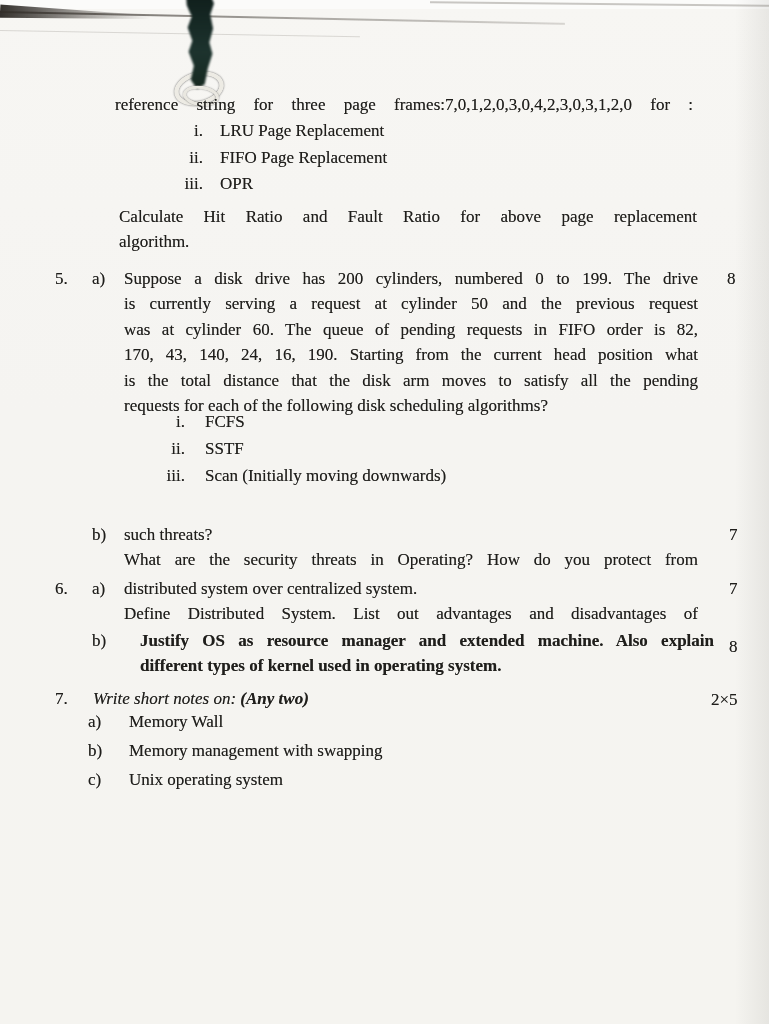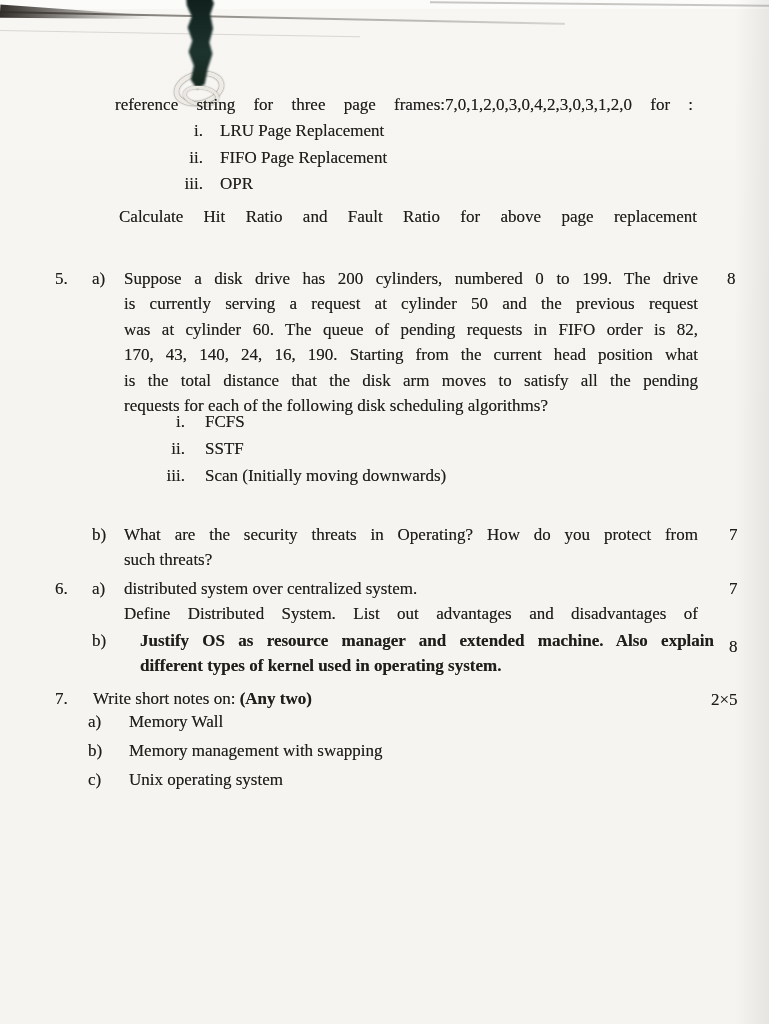--- a/index.html
+++ b/index.html
@@ -87,20 +87,21 @@
       <span class="rlabel">FIFO Page Replacement</span>
     </div>
     <div class="rrow">
       <span class="rnum">iii.</span>
       <span class="rlabel">OPR</span>
     </div>
   </div>
 
   <div class="abs txt" style="left:119px; top:204px; width:578px;">
     <div class="line just">Calculate Hit Ratio and Fault Ratio for above page replacement</div>
+    <div class="line">algorithm.</div>
   </div>
 
   <div class="abs txt line" style="left:55px; top:266px;">5.</div>
   <div class="abs txt line" style="left:92px; top:266px;">a)</div>
   <div class="abs txt line" style="left:727px; top:266px;">8</div>
 
   <div class="abs txt" style="left:124px; top:266px; width:574px;">
     <div class="line just">Suppose a disk drive has 200 cylinders, numbered 0 to 199. The drive</div>
     <div class="line just">is currently serving a request at cylinder 50 and the previous request</div>
     <div class="line just">was at cylinder 60. The queue of pending requests in FIFO order is 82,</div>
@@ -120,41 +121,41 @@
     </div>
     <div class="rrow">
       <span class="rnum">iii.</span>
       <span class="rlabel">Scan (Initially moving downwards)</span>
     </div>
   </div>
 
   <div class="abs txt line" style="left:92px; top:522px;">b)</div>
   <div class="abs txt line" style="left:729px; top:522px;">7</div>
   <div class="abs txt" style="left:124px; top:522px; width:574px;">
+    <div class="line">such threats?</div>
     <div class="line just">What are the security threats in Operating? How do you protect from</div>
-    <div class="line">such threats?</div>
   </div>
 
   <div class="abs txt line" style="left:55px; top:576px;">6.</div>
   <div class="abs txt line" style="left:92px; top:576px;">a)</div>
   <div class="abs txt line" style="left:729px; top:576px;">7</div>
   <div class="abs txt" style="left:124px; top:576px; width:574px;">
     <div class="line">distributed system over centralized system.</div>
     <div class="line just">Define Distributed System. List out advantages and disadvantages of</div>
   </div>
 
   <div class="abs txt line" style="left:92px; top:628px;">b)</div>
   <div class="abs txt line" style="left:729px; top:634px;">8</div>
   <div class="abs txt" style="left:140px; top:628px; width:574px;font-weight:bold;">
     <div class="line just">Justify OS as resource manager and extended machine. Also explain</div>
     <div class="line">different types of kernel used in operating system.</div>
   </div>
 
   <div class="abs txt line" style="left:55px; top:686px;">7.</div>
-  <div class="abs txt line" style="left:93px; top:686px;">
+  <div class="abs txt line" style="left:93px; top:686px;font-style:italic;">
     <span>Write short notes on: </span><span class="bold">(Any two)</span>
   </div>
   <div class="abs txt line" style="left:711px; top:687px;">2×5</div>
 
   <div class="abs txt q7-list" style="left:88px; top:712px;">
     <div class="rrow">
       <span class="rnum">a)</span>
       <span class="rlabel">Memory Wall</span>
     </div>
     <div class="rrow">

